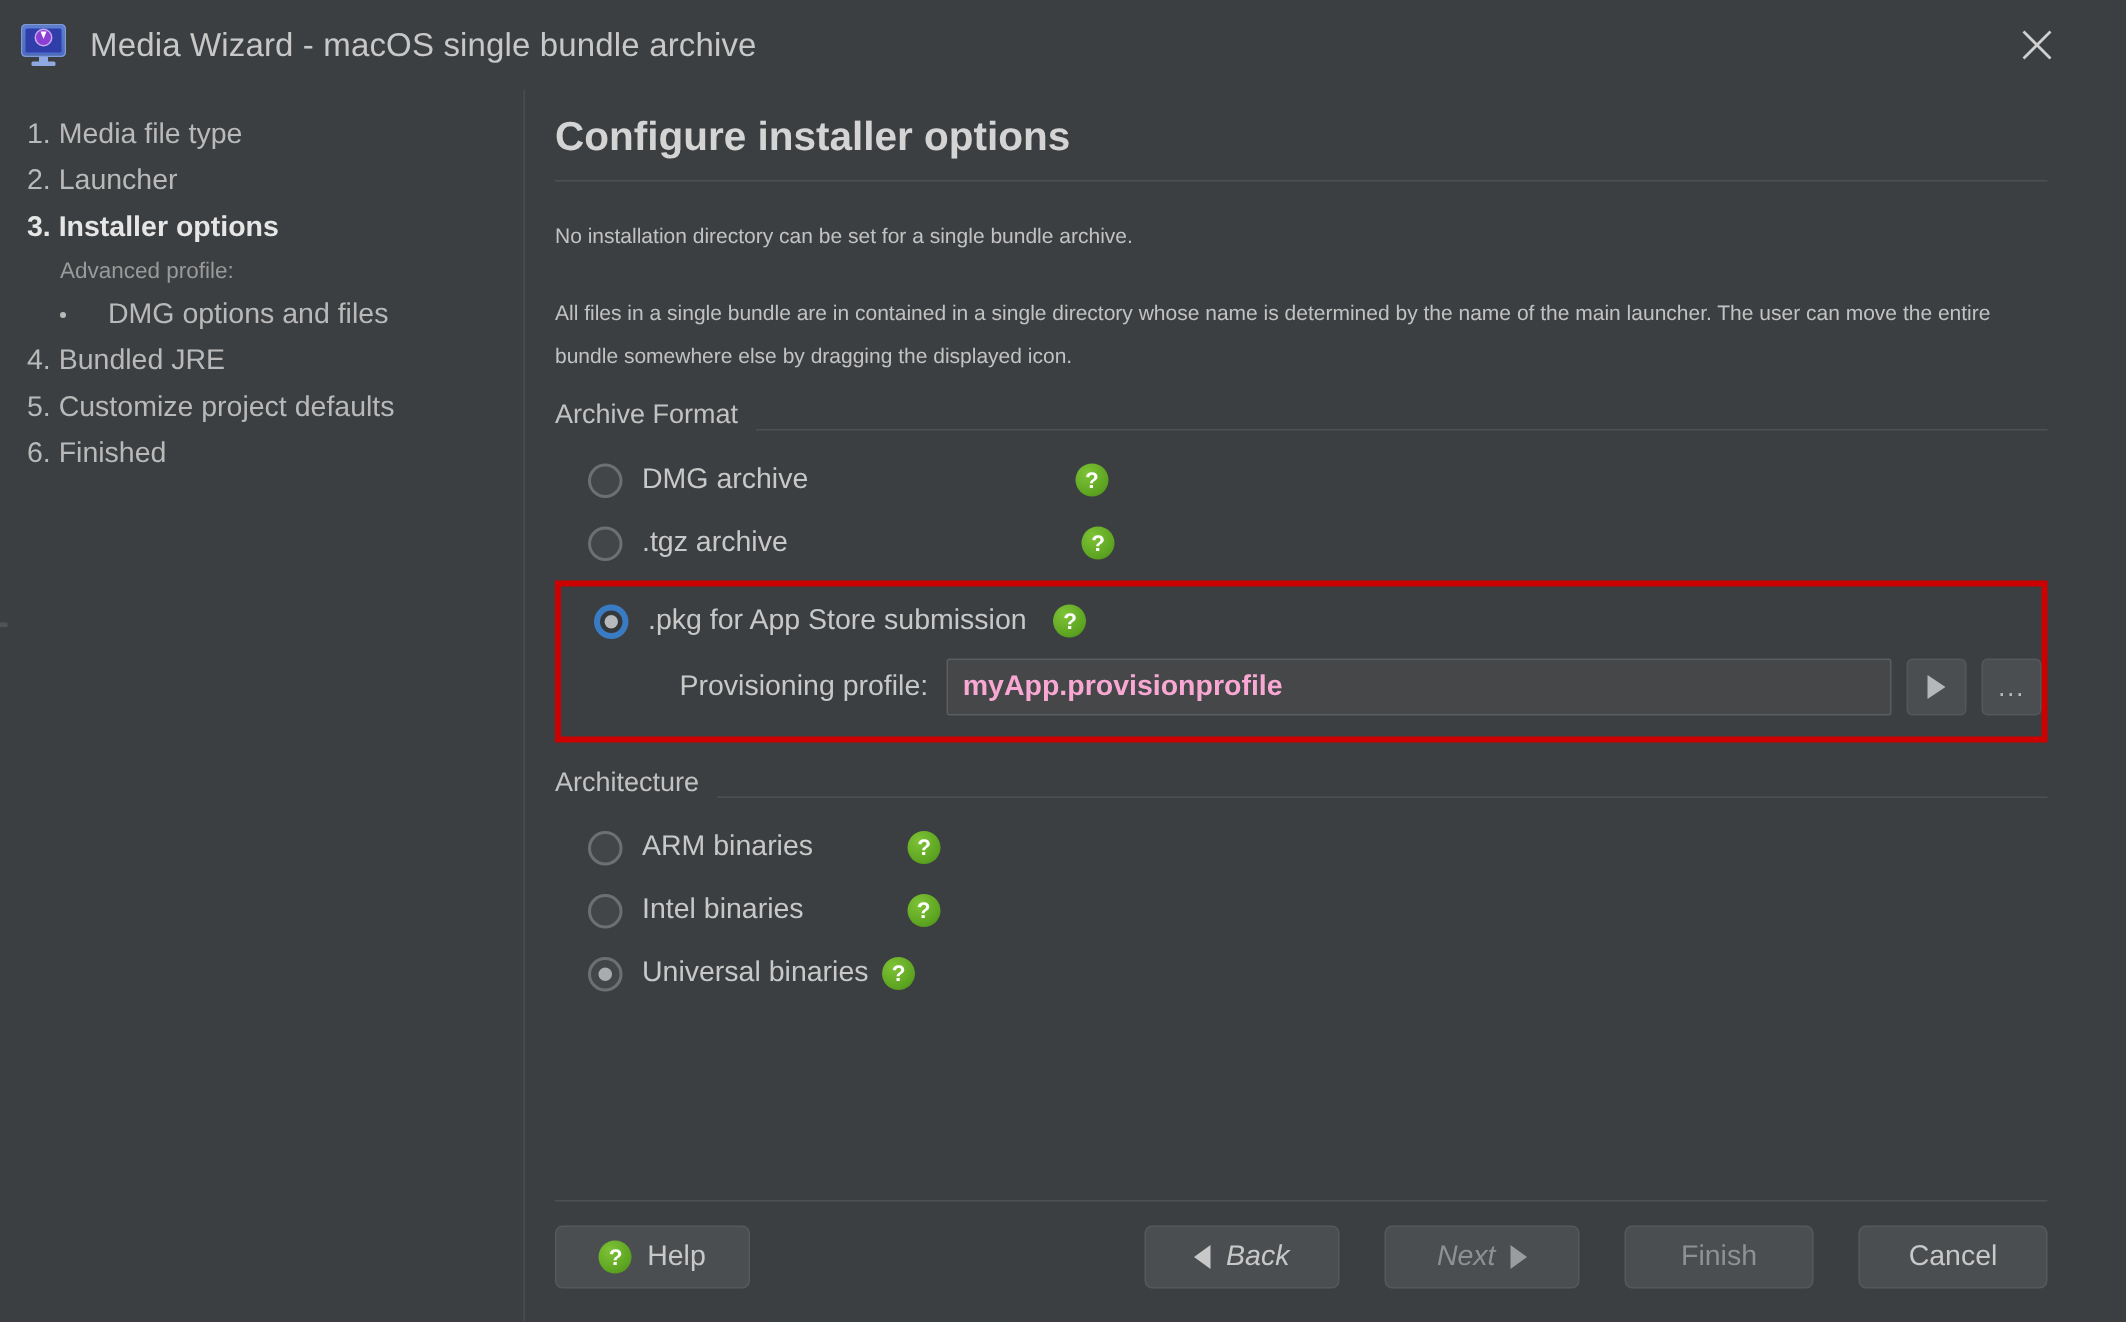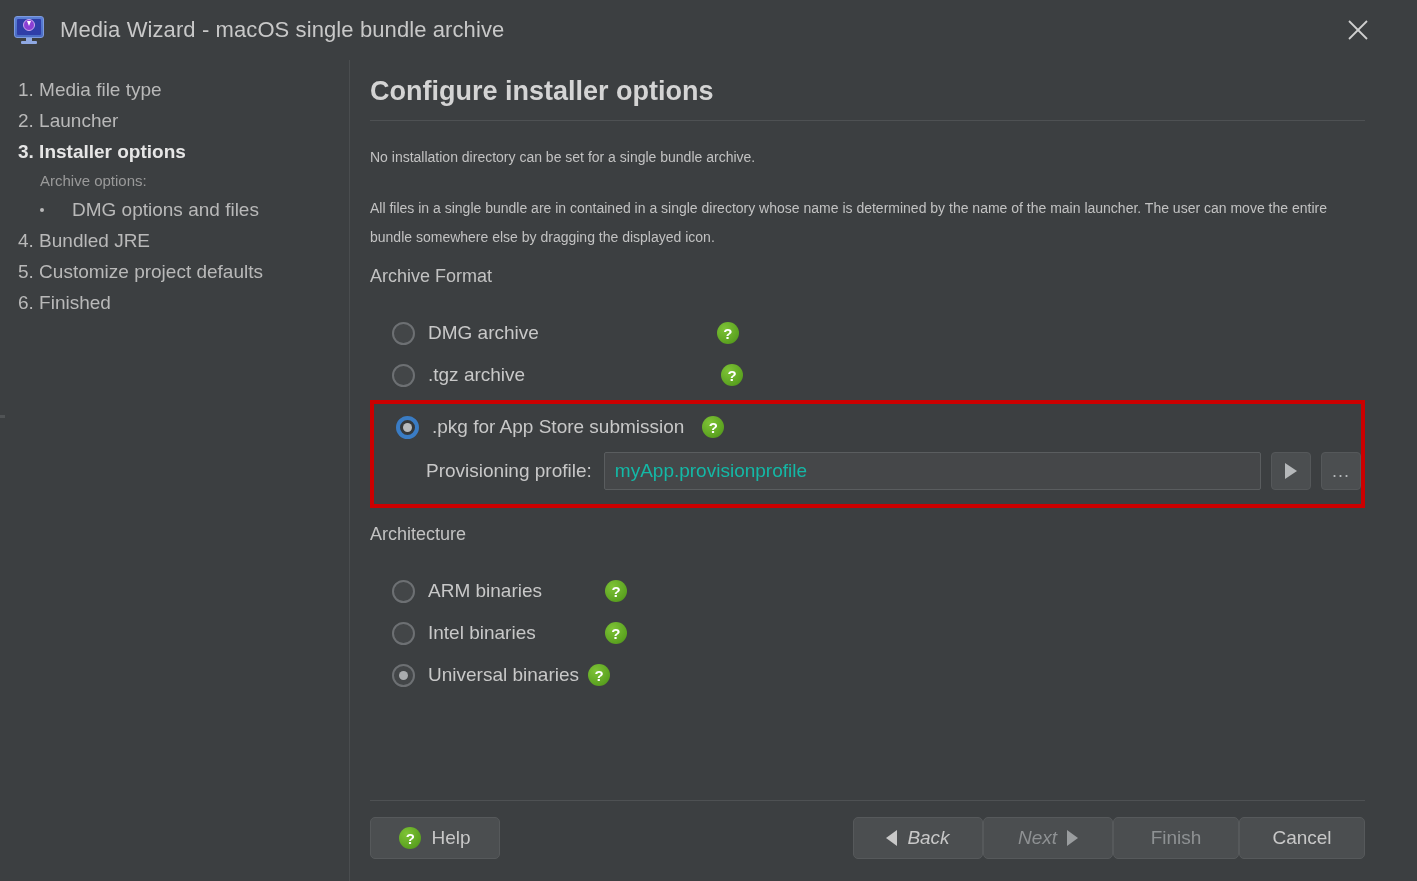--- a/index.html
+++ b/index.html
@@ -189,24 +189,23 @@
     max-width: 1010px;
   }
   .para.second { margin-bottom: 14px; }
 
   
   .group {
     margin-bottom: 6px;
   }
   .group-header {
     display: flex;
-    align-items: flex-start;
+    align-items: flex-end;
     gap: 12px;
     margin-bottom: 12px;
-    flex-direction: column;
   }
   .group-title {
     font-size: 18px;
     color: #c2c2c2;
     white-space: nowrap;
   }
   .group-line {
     flex: 1 1 auto;
     height: 1px;
     background: #4e5153;
@@ -270,45 +269,46 @@
   
   .highlight-box {
     border: 4px solid #cc0000;
     margin: 4px 0 10px 0;
     padding: 2px 0 10px 0;
     position: relative;
   }
   .profile-row {
     display: flex;
     align-items: center;
-    padding-left: 52px;
+    padding-left: 79px;
     height: 46px;
     gap: 0;
   }
   .profile-label {
     font-size: 19px;
     color: #c8c8c8;
     white-space: nowrap;
     margin-right: 12px;
   }
   .text-field {
     flex: 1 1 auto;
     height: 38px;
     background: #454749;
     border: 1px solid #5a5d5f;
     border-radius: 2px;
     display: flex;
     align-items: center;
     padding: 0 10px;
     font-size: 19px;
-    color: #14b8a6;
+    color: #f9a8d4;
     min-width: 0;
     overflow: hidden;
     white-space: nowrap;
     cursor: text;
+    font-weight: bold;
   }
   .sq-btn {
     width: 40px; height: 38px;
     margin-left: 10px;
     background: #4b4e50;
     border: 1px solid #55585a;
     border-radius: 4px;
     display: flex;
     align-items: center;
     justify-content: center;
@@ -354,21 +354,21 @@
     font-size: 19px;
     color: #c8c8c8;
     cursor: pointer;
     white-space: nowrap;
   }
   .btn.disabled { color: #8e9193; }
   .btn-help { min-width: 130px; }
   .btn-nav { min-width: 130px; font-style: italic; }
   .btn-wide { min-width: 126px; }
   .footer-gap { flex: 1 1 auto; }
-  .btn + .btn { margin-left: 0; text-align: right; }
+  .btn + .btn { margin-left: 30px; text-align: right; }
   .tri-left-sm {
     width: 0; height: 0;
     border-top: 8px solid transparent;
     border-bottom: 8px solid transparent;
     border-right: 11px solid #c8c8c8;
   }
   .tri-right-sm {
     width: 0; height: 0;
     border-top: 8px solid transparent;
     border-bottom: 8px solid transparent;
@@ -401,21 +401,21 @@
 
   <div class="body-split">
 
     <div class="sidebar">
       <div class="side-mark"></div>
 
       <div class="nav-item">1. Media file type</div>
       <div class="nav-item">2. Launcher</div>
       <div class="nav-item active">3. Installer options</div>
 
-      <div class="nav-sub-label">Archive options:</div>
+      <div class="nav-sub-label">Advanced profile:</div>
 
       <div class="nav-bullet-item">
         <span class="bullet-dot"></span>
         <span>DMG options and files</span>
       </div>
 
       <div class="nav-item">4. Bundled JRE</div>
       <div class="nav-item">5. Customize project defaults</div>
       <div class="nav-item">6. Finished</div>
     </div>

